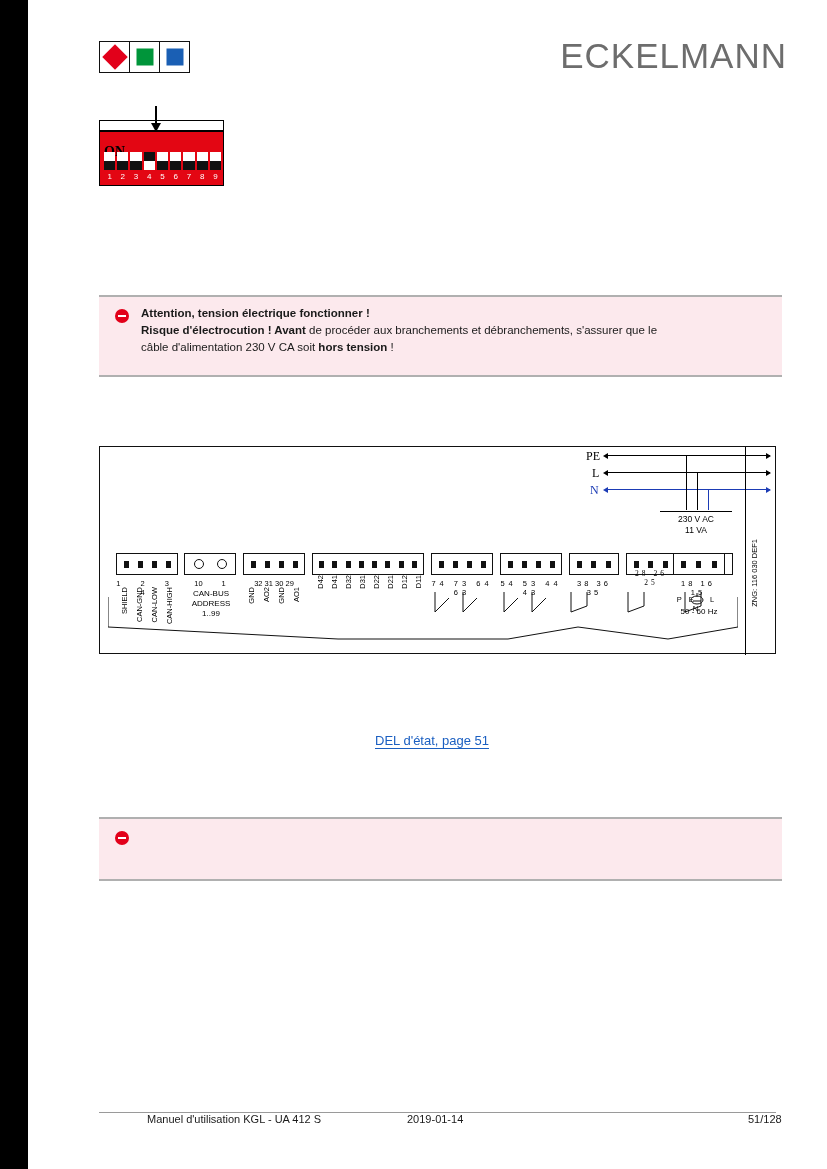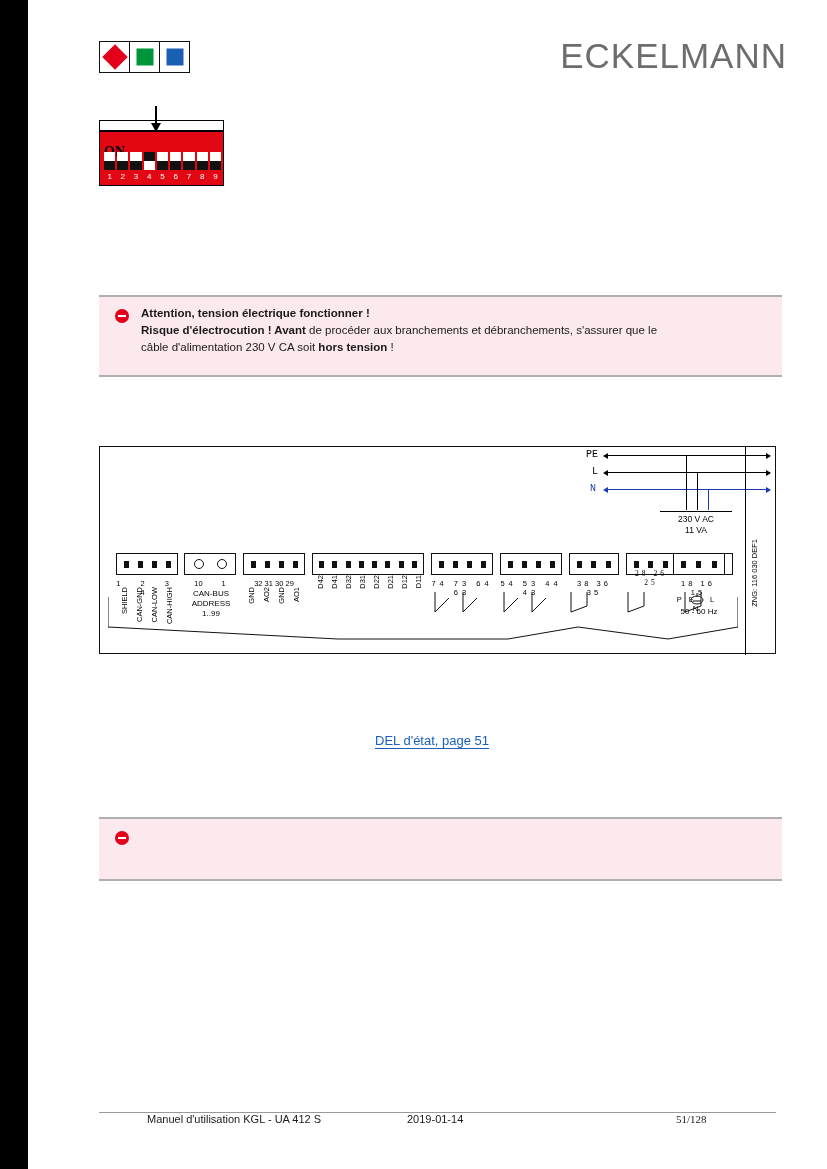--- a/index.html
+++ b/index.html
@@ -31,21 +31,21 @@
   .warn{position:absolute;background:#fce9ed;border-top:2px solid #b0b0b0;border-bottom:2px solid #b0b0b0;box-sizing:border-box;}
   .warn .icon{position:absolute;left:16px;top:12px;width:14px;height:14px;border-radius:50%;background:#e2001a;}
   .warn .icon::after{content:"";position:absolute;left:3px;top:6px;width:8px;height:2px;background:#fff;}
   .warn .txt{position:absolute;left:42px;top:8px;right:12px;font-size:11.5px;line-height:17px;color:#1a1a1a;}
   .warn .txt b{font-weight:bold;}
 
   
   .diagram{position:absolute;left:71px;top:446px;width:677px;height:208px;background:#fff;border:1px solid #111;box-sizing:border-box;}
   .dline{position:absolute;background:#000;}
   .dline.blue{background:#1b3bb5;}
-  .dlabel{position:absolute;font-size:10px;font-family:Liberation Mono, monospace;color:#000;}
+  .dlabel{position:absolute;font-size:12px;font-family:Liberation Serif, serif;color:#000;}
   .arrow-r{position:absolute;width:0;height:0;border-top:3px solid transparent;border-bottom:3px solid transparent;border-left:5px solid #000;}
   .arrow-l{position:absolute;width:0;height:0;border-top:3px solid transparent;border-bottom:3px solid transparent;border-right:5px solid #000;}
   .arrow-r.blue{border-left-color:#1b3bb5;}
   .arrow-l.blue{border-right-color:#1b3bb5;}
   .vbox{position:absolute;font-size:8.5px;text-align:center;line-height:11px;}
 
   .tblock{position:absolute;top:106px;height:22px;border:1px solid #111;background:#fff;box-sizing:border-box;display:flex;align-items:center;justify-content:space-around;padding:0 2px;}
   .tblock i{width:5px;height:7px;background:#111;display:block;}
   .tblock .circ{width:8px;height:8px;border:1px solid #111;border-radius:50%;background:#fff;display:block;}
   .tnum{position:absolute;font-size:7.5px;text-align:center;color:#000;font-family:"Liberation Sans",sans-serif;}
@@ -302,15 +302,15 @@
 
   <div class="linkline"><span>DEL d'état, page 51</span></div>
 
   <div class="warn" style="left:71px;top:817px;width:683px;height:64px;">
     <div class="icon"></div>
   </div>
 
   <div class="footer"></div>
   <div class="foot-txt" style="left:71px;padding-left:48px;">Manuel d'utilisation KGL - UA 412 S</div>
   <div class="foot-txt" style="left:379px;text-align:center;">2019-01-14</div>
-  <div class="foot-txt" style="left:648px;font-family:Liberation Serif, serif;">51/128</div>
+  <div class="foot-txt" style="left:720px;">51/128</div>
 
 </div>
 
 </body></html>

